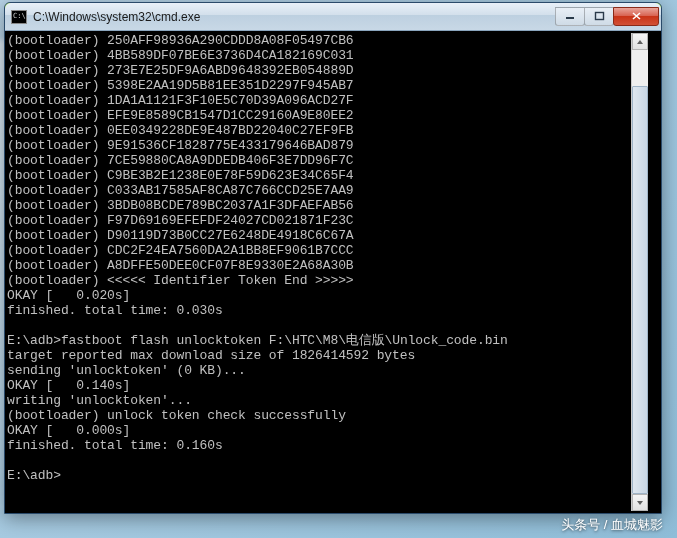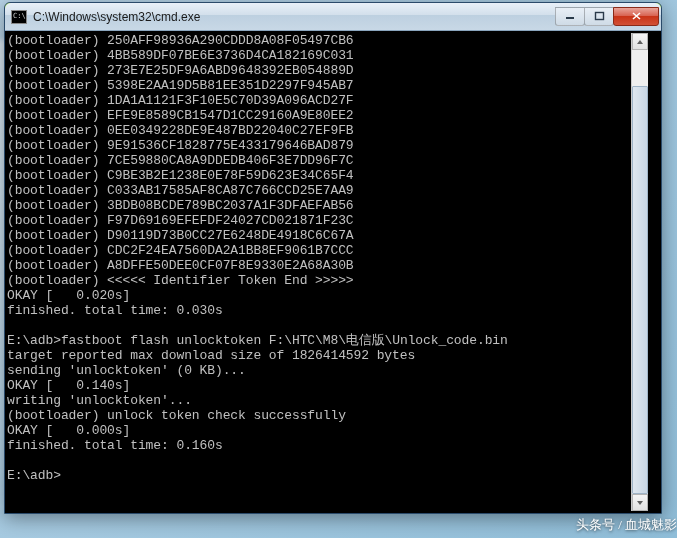--- a/index.html
+++ b/index.html
@@ -68,22 +68,22 @@
       cursor: pointer;
     }
     .sb-track { flex: 1; background: #efefef; position: relative; }
     .sb-thumb {
       position: absolute; left: 0; right: 0; bottom: 0; height: 92%;
       background: linear-gradient(90deg,#dfe7ef 0%,#c8d6e4 100%);
       border: 1px solid #9fb4c7; border-radius: 1px; cursor: pointer;
     }
     .sb-btn svg { width: 8px; height: 8px; }
     .watermark {
-      position: absolute; right: 0; bottom: 4px;
-      color: #fff; font-size: 13px; font-family: Liberation Serif, serif;
+      position: absolute; right: 14px; bottom: 4px;
+      color: #fff; font-size: 13px; font-family: Liberation Sans, sans-serif;
       text-shadow: 0 1px 3px rgba(0,0,0,0.6);
     }
   </style>
 </head>
 <body>
 
 <div class="desktop-fragment"></div>
 
 <div class="window">
   <div class="titlebar">

